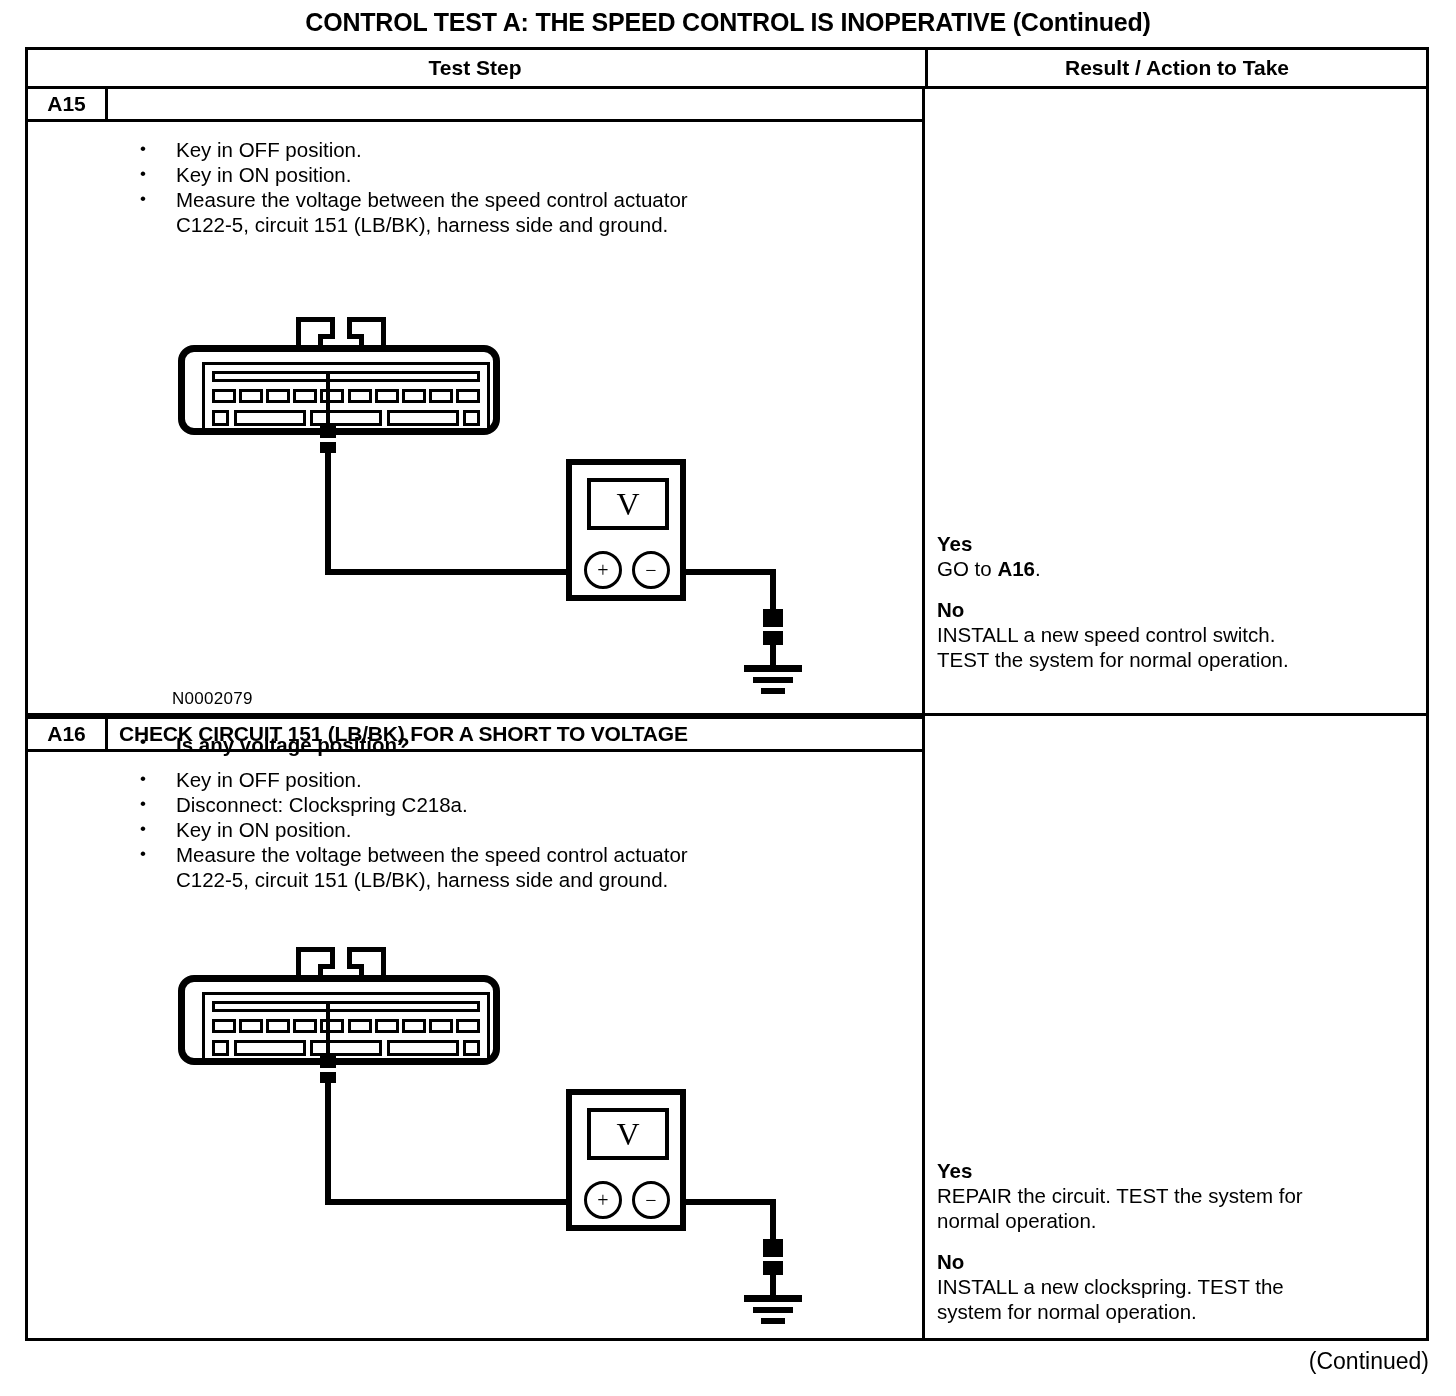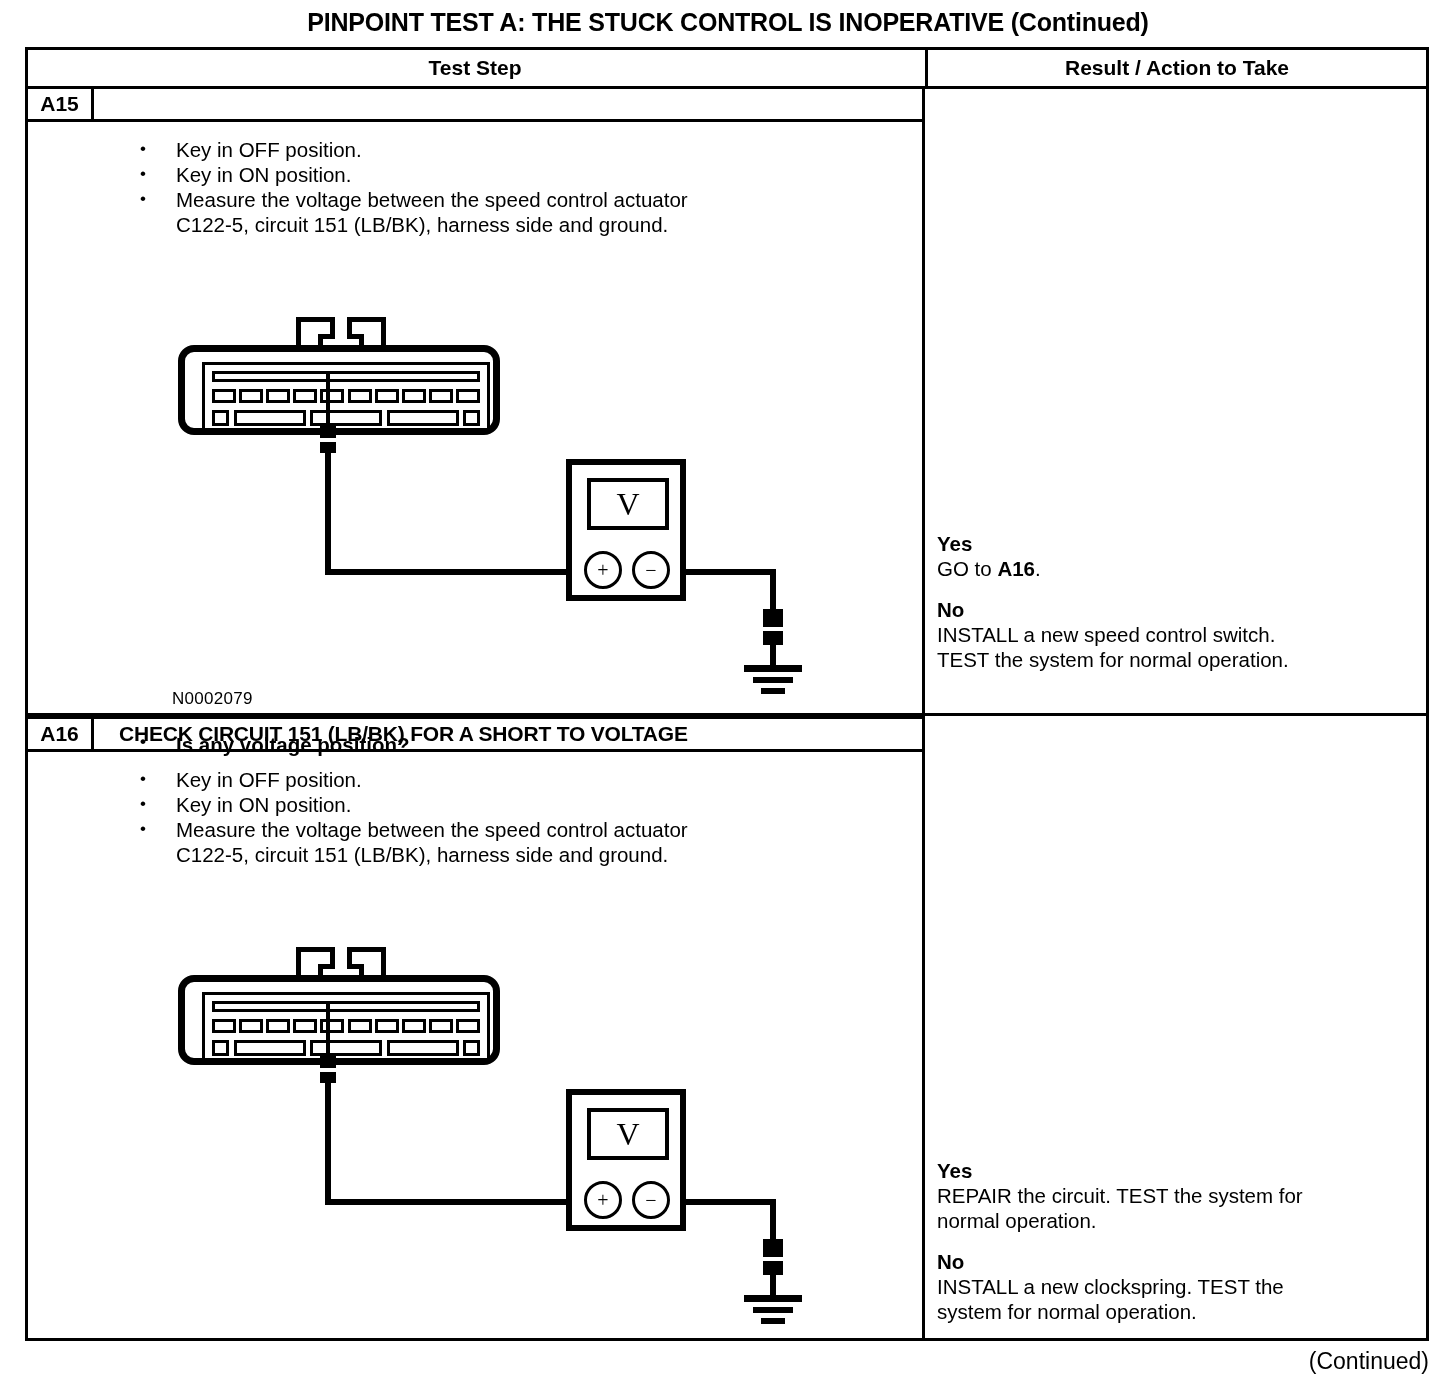--- a/index.html
+++ b/index.html
@@ -96,21 +96,21 @@
     left: 0;
     top: 0;
     width: 894px;
     height: 33px;
     border-bottom: 3px solid #000;
     box-sizing: border-box;
   }
   .step-id {
     position: absolute;
     left: 0; top: 0;
-    width: 66px; height: 100%;
+    width: 80px; height: 100%;
     display: flex; align-items: center; justify-content: center;
     font-size: 21px; font-weight: bold;
     border-right: 3px solid #000;
     box-sizing: border-box;
   }
   .step-title {
     position: absolute;
     left: 81px; top: 0;
     height: 100%;
     display: flex; align-items: center;
@@ -322,21 +322,21 @@
     width: 6px; height: 24px; background: #000;
   }
   .gnd-bar { position: absolute; background: #000; }
   .gnd-bar.b1 { left: 566px; top: 348px; width: 58px; height: 7px; }
   .gnd-bar.b2 { left: 575px; top: 360px; width: 40px; height: 6px; }
   .gnd-bar.b3 { left: 583px; top: 371px; width: 24px; height: 6px; }
 </style>
 </head>
 <body>
 
-<div class="page-title">PINPOINT TEST  A: THE STUCK CONTROL IS INOPERATIVE (Continued)</div>
+<div class="page-title">CONTROL TEST  A: THE SPEED CONTROL IS INOPERATIVE (Continued)</div>
 
 <div class="table">
 
   <div class="col-head">
     <div class="ch-left">Test Step</div>
     <div class="ch-right">Result / Action to Take</div>
   </div>
 
   <div class="col-divider"></div>
   <div class="row-sep"></div>
@@ -425,20 +425,21 @@
 
   <div class="step-row" id="row-a16">
 
     <div class="step-head">
       <div class="step-id">A16</div>
       <div class="step-title">CHECK CIRCUIT 151 (LB/BK) FOR A SHORT TO VOLTAGE</div>
     </div>
 
     <ul class="bullets" style="top:48px">
       <li>Key in OFF position.</li>
+      <li>Disconnect: Clockspring C218a.</li>
       <li>Key in ON position.</li>
       <li>Measure the voltage between the speed control actuator
 C122-5, circuit 151 (LB/BK), harness side and ground.</li>
     </ul>
 
     <div class="diagram" style="left:150px; top:228px">
       <div class="latch">
         <div class="tab l">
             <div class="notch"></div>
           </div>

